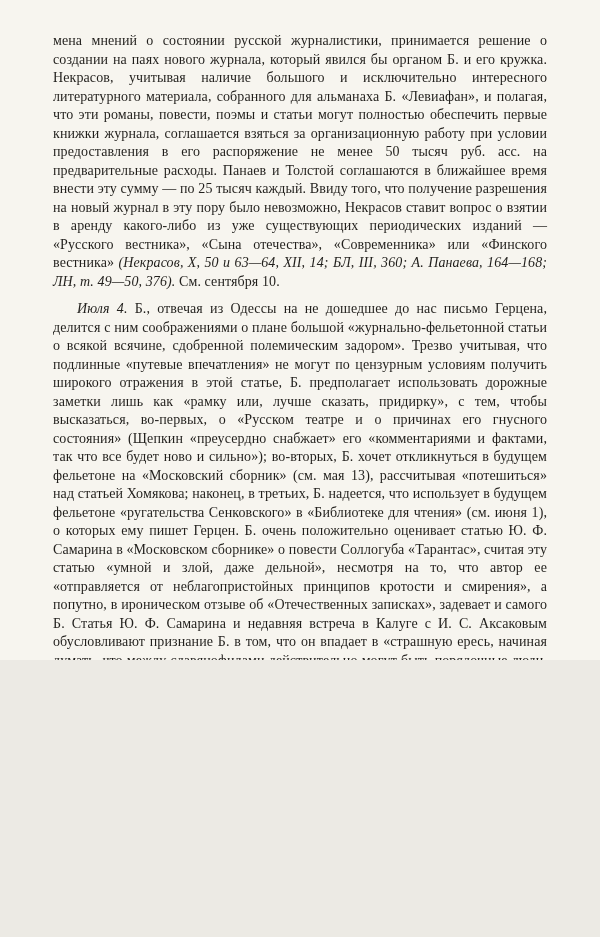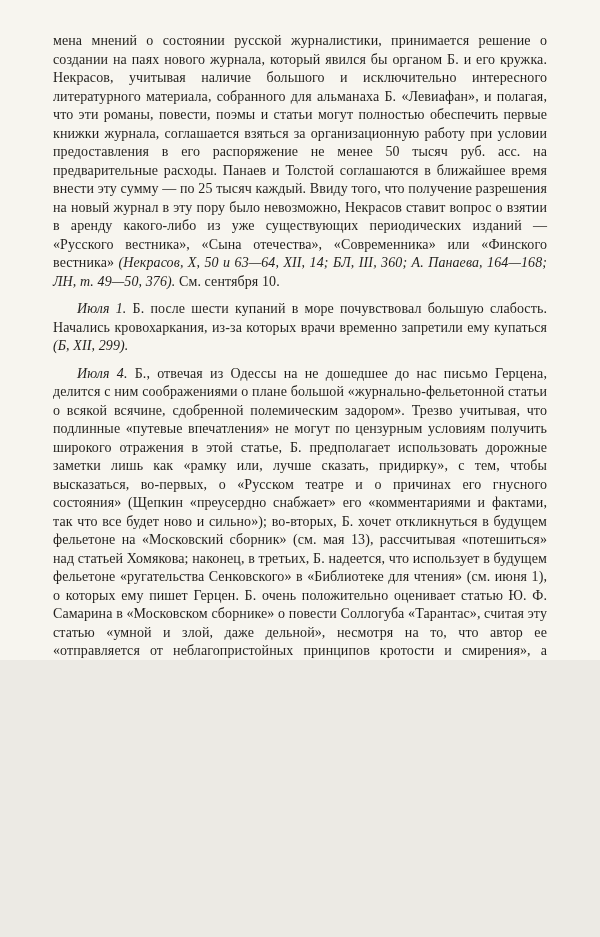--- a/index.html
+++ b/index.html
@@ -54,20 +54,19 @@
   }
 </style>
 </head>
 <body>
 
 <div class="page">
   <div class="text-block">
 
     <p class="para"><span>мена мнений о состоянии русской журналистики, принимается решение о создании на паях нового журнала, который явился бы органом Б. и его кружка. Некрасов, учитывая наличие большого и исключительно интересного литературного материала, собранного для альманаха Б. «Левиафан», и полагая, что эти романы, повести, поэмы и статьи могут полностью обеспечить первые книжки журнала, соглашается взяться за организационную работу при условии предоставления в его распоряжение не менее 50 тысяч руб. асс. на предварительные расходы. Панаев и Толстой соглашаются в ближайшее время внести эту сумму — по 25 тысяч каждый. Ввиду того, что получение разрешения на новый журнал в эту пору было невозможно, Некрасов ставит вопрос о взятии в аренду какого-либо из уже существующих периодических изданий — «Русского вестника», «Сына отечества», «Современника» или «Финского вестника» </span><span class="italic">(Некрасов, X, 50 и 63—64, XII, 14; БЛ, III, 360; А. Панаева, 164—168; ЛН, т. 49—50, 376).</span><span> См. сентября 10.</span></p>
 
-    <p class="para indent"><span class="italic">Июля 1.</span><span> Б. после шести купаний в море почувствовал большую слабость. Начались кровохаркания, из-за которых врачи временно запретили ему купаться </span><span class="italic">(Б, XII, 299).</span></p>
 
     <p class="para indent"><span class="italic">Июля 4.</span><span> Б., отвечая из Одессы на не дошедшее до нас письмо Герцена, делится с ним соображениями о плане большой «журнально-фельетонной статьи о всякой всячине, сдобренной полемическим задором». Трезво учитывая, что подлинные «путевые впечатления» не могут по цензурным условиям получить широкого отражения в этой статье, Б. предполагает использовать дорожные заметки лишь как «рамку или, лучше сказать, придирку», с тем, чтобы высказаться, во-первых, о «Русском театре и о причинах его гнусного состояния» (Щепкин «преусердно снабжает» его «комментариями и фактами, так что все будет ново и сильно»); во-вторых, Б. хочет откликнуться в будущем фельетоне на «Московский сборник» (см. мая 13), рассчитывая «потешиться» над статьей Хомякова; наконец, в третьих, Б. надеется, что использует в будущем фельетоне «ругательства Сенковского» в «Библиотеке для чтения» (см. июня 1), о которых ему пишет Герцен. Б. очень положительно оценивает статью Ю. Ф. Самарина в «Московском сборнике» о повести Соллогуба «Тарантас», считая эту статью «умной и злой, даже дельной», несмотря на то, что автор ее «отправляется от неблагопристойных принципов кротости и смирения», а попутно, в ироническом отзыве об «Отечественных записках», задевает и самого Б. Статья Ю. Ф. Самарина и недавняя встреча в Калуге с И. С. Аксаковым обусловливают признание Б. в том, что он впадает в «страшную ересь, начиная думать, что между славянофилами действительно могут быть порядочные люди. Грустно мне думать так, но истина впереди всего». Б. благодарит Герцена за пред-</span></p>
 
   </div>
 
   <div class="page-number">447</div>
 </div>
 
 </body></html>

